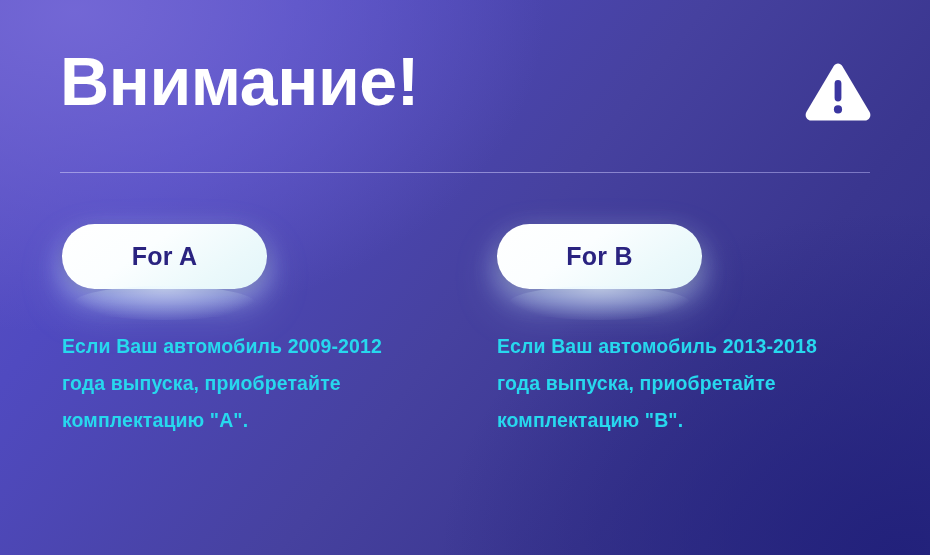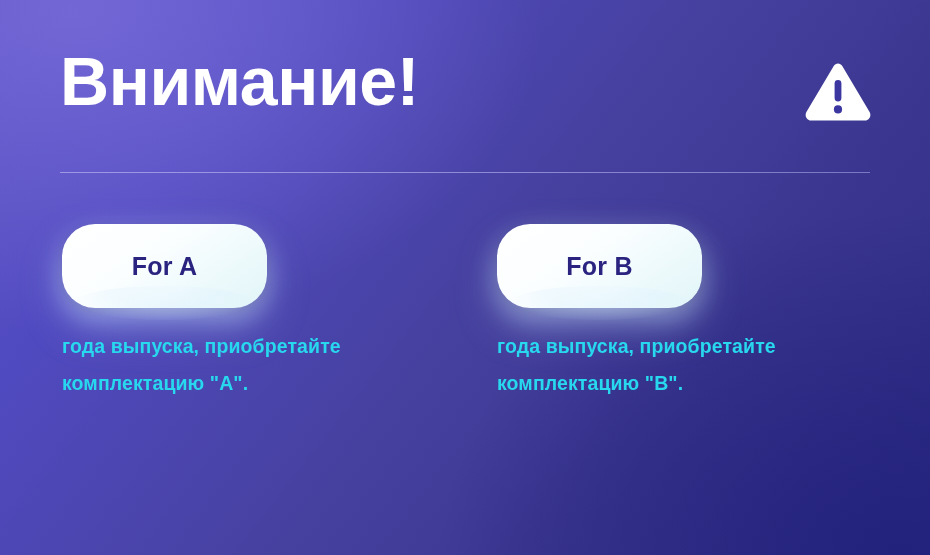--- a/index.html
+++ b/index.html
@@ -76,21 +76,21 @@
     gap: 230px;
   }
   .column {
     width: 205px;
     position: relative;
   }
 
   .option-button {
     position: relative;
     width: 205px;
-    height: 84px;
+    height: 65px;
     border: none;
     border-radius: 33px;
     padding: 0;
     display: flex;
     align-items: center;
     justify-content: center;
     cursor: pointer;
     color: #2a2380;
     font-family: "Liberation Sans", sans-serif;
     font-size: 25px;
@@ -152,29 +152,31 @@
 
   <div id="divider"></div>
 
   <div id="columns">
 
     <div class="column">
       <button class="option-button">
         <span class="button-label">For A</span>
       </button>
       <p class="description">
+        <span class="line">Если Ваш автомобиль 2009-2012</span>
         <span class="line">года выпуска, приобретайте</span>
         <span class="line">комплектацию "A".</span>
       </p>
     </div>
 
     <div class="column">
       <button class="option-button">
         <span class="button-label">For B</span>
       </button>
       <p class="description">
+        <span class="line">Если Ваш автомобиль 2013-2018</span>
         <span class="line">года выпуска, приобретайте</span>
         <span class="line">комплектацию "B".</span>
       </p>
     </div>
 
   </div>
 </div>
 
 </body></html>

